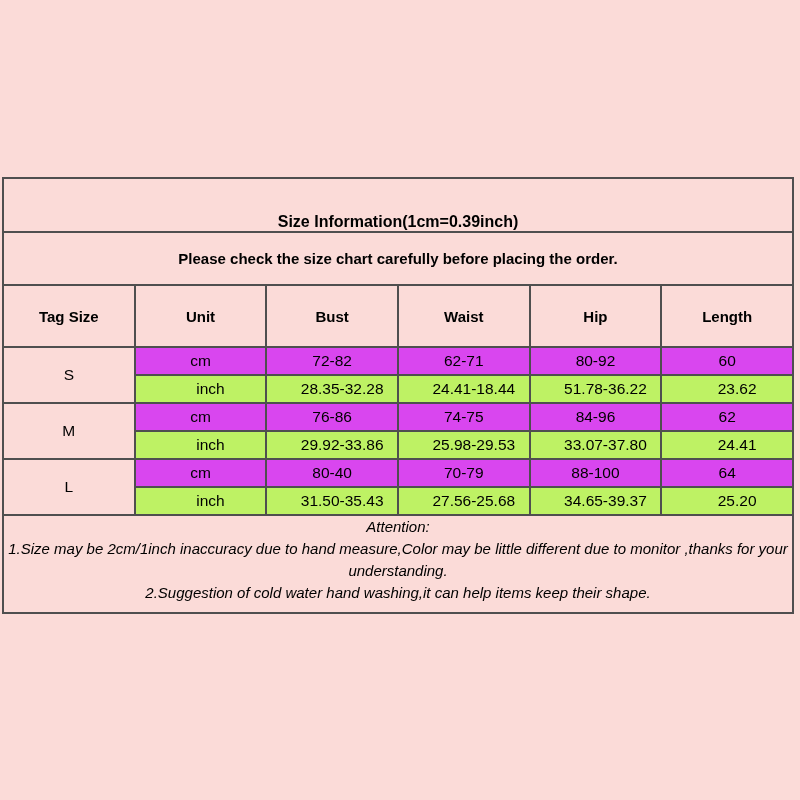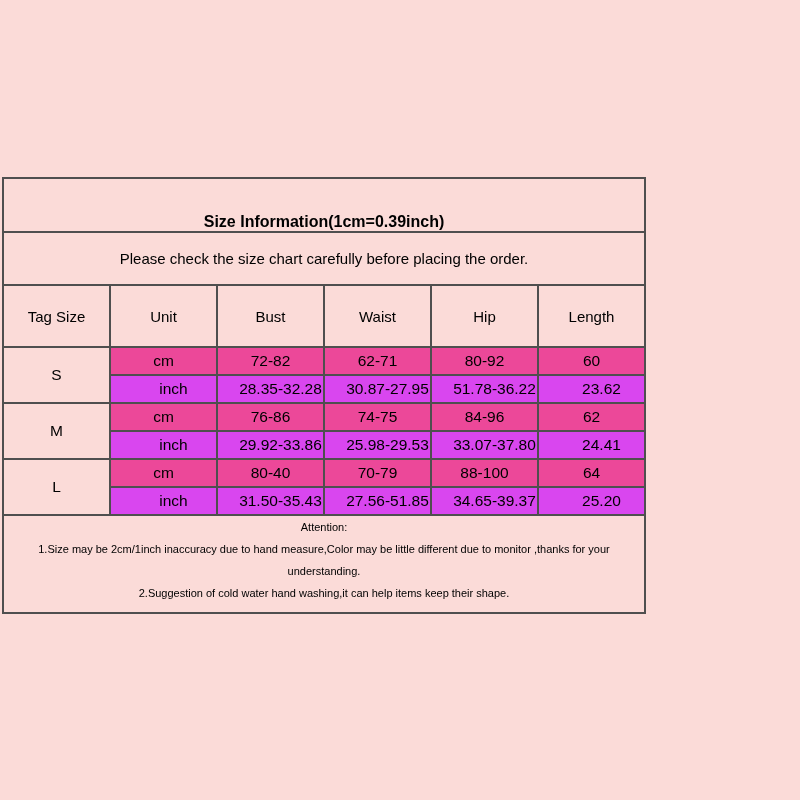--- a/index.html
+++ b/index.html
@@ -12,21 +12,21 @@
     background: #fbdbd8;
     font-family: "Liberation Sans", sans-serif;
     color: #000000;
     position: relative;
     overflow: hidden;
   }
   table.size-table {
     position: absolute;
     left: 2px;
     top: 177px;
-    width: 644px;
+    width: 792px;
     border-collapse: collapse;
     table-layout: fixed;
   }
   table.size-table th,
   table.size-table td {
     border: 2px solid #4f4f4f;
     text-align: center;
     background: #fbdbd8;
     padding: 0;
     overflow: hidden;
@@ -35,48 +35,50 @@
     height: 52px;
     vertical-align: bottom;
     padding-bottom: 4px;
     font-weight: bold;
     font-size: 16px;
   }
   td.subtitle-cell {
     height: 51px;
     vertical-align: middle;
     font-size: 15px;
+    font-weight: bold;
   }
   tr.header-row th {
     height: 60px;
     vertical-align: middle;
-    font-weight: normal;
+    font-weight: bold;
     font-size: 15px;
     border-radius: 20px;
   }
   tr.data-row td {
     height: 26px;
     vertical-align: middle;
     font-size: 15.5px;
     font-weight: normal;
   }
-  tr.data-row.cm-row td { background: #ec4899; }
-  tr.data-row.inch-row td { background: #d946ef; padding-left: 20px; }
+  tr.data-row.cm-row td { background: #d946ef; }
+  tr.data-row.inch-row td { background: #bef264; padding-left: 20px; }
   td.size-tag {
     background: #fbdbd8 !important;
     font-weight: bold;
     font-size: 16px;
   }
   td.attention-cell {
     height: 96px;
     text-align: left;
     vertical-align: top;
     padding: 12px 28px 2px 4px;
-    font-size: 11px;
+    font-size: 15px;
     line-height: 22px;
+    font-style: italic;
   }
 </style>
 </head>
 <body>
 
 <table class="size-table">
   <tbody>
     <tr>
       <td class="title-cell" colspan="6">Size Information(1cm=0.39inch)</td>
     </tr>
@@ -96,21 +98,21 @@
       <td class="size-tag" rowspan="2">S</td>
       <td>cm</td>
       <td>72-82</td>
       <td>62-71</td>
       <td>80-92</td>
       <td>60</td>
     </tr>
     <tr class="data-row inch-row">
       <td>inch</td>
       <td>28.35-32.28</td>
-      <td>30.87-27.95</td>
+      <td>24.41-18.44</td>
       <td>51.78-36.22</td>
       <td>23.62</td>
     </tr>
 
     <tr class="data-row cm-row">
       <td class="size-tag" rowspan="2">M</td>
       <td>cm</td>
       <td>76-86</td>
       <td>74-75</td>
       <td>84-96</td>
@@ -128,21 +130,21 @@
       <td class="size-tag" rowspan="2">L</td>
       <td>cm</td>
       <td>80-40</td>
       <td>70-79</td>
       <td>88-100</td>
       <td>64</td>
     </tr>
     <tr class="data-row inch-row">
       <td>inch</td>
       <td>31.50-35.43</td>
-      <td>27.56-51.85</td>
+      <td>27.56-25.68</td>
       <td>34.65-39.37</td>
       <td>25.20</td>
     </tr>
 
     <tr>
       <td class="attention-cell" colspan="6">
         <div>Attention:</div>
         <div>1.Size may be 2cm/1inch inaccuracy due to hand measure,Color may be little different due to monitor ,thanks for your understanding.</div>
         <div>2.Suggestion of cold water hand washing,it can help items keep their shape.</div>
       </td>

